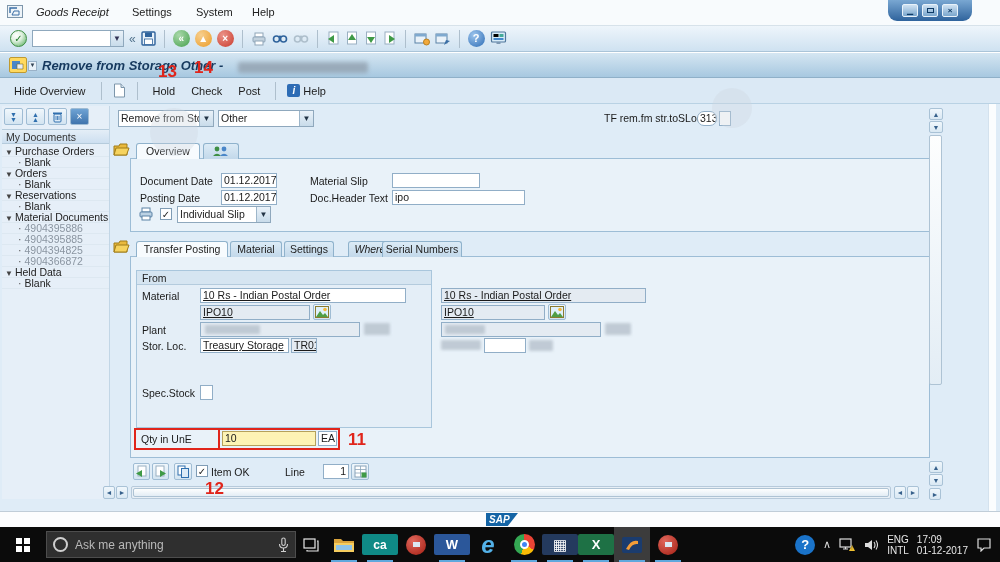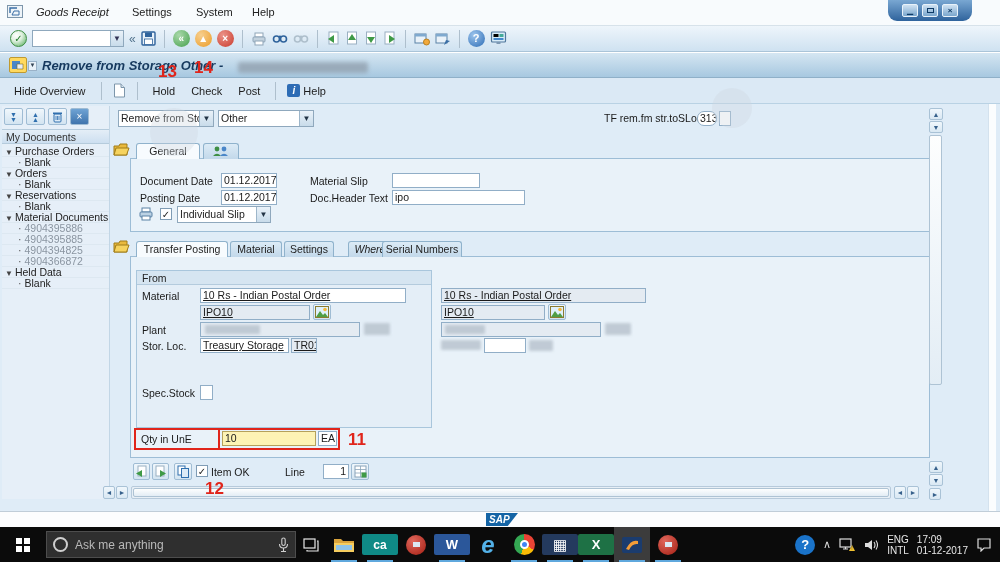--- a/index.html
+++ b/index.html
@@ -301,21 +301,21 @@
   <span class="lbl" style="left:604px;top:112px;">TF rem.fm str.toSLoc</span>
   <div class="fld" style="left:697px;top:111px;width:20px;text-align:center;border-radius:7px;">313</div>
   <div class="fld" style="left:719px;top:111px;width:12px;"></div>
 
   <div class="abs" style="left:113px;top:142px;width:17px;height:15px;">
     <svg width="17" height="15" viewBox="0 0 17 15">
         <path d="M1 4 L6 4 L7 2 L14 2 L14 13 L1 13 Z" fill="#e9b93d" stroke="#a07c18"></path>
         <path d="M3 6 L16 6 L13.5 13 L1 13 Z" fill="#f6d35e" stroke="#a07c18"></path>
       </svg>
   </div>
-  <div class="tab active" style="left:136px;top:143px;width:64px;">General</div>
+  <div class="tab active" style="left:136px;top:143px;width:64px;">Overview</div>
   <div class="tab inactive" style="left:203px;top:143px;width:36px;">
     <svg width="20" height="12" viewBox="0 0 20 12" style="margin:1px auto 0;">
         <circle cx="6" cy="4" r="2.4" fill="#3f8f45"></circle>
         <path d="M2 11 Q6 6.5 10 11 Z" fill="#3f8f45"></path>
         <circle cx="13" cy="4" r="2.4" fill="#4a86c8"></circle>
         <path d="M9 11 Q13 6.5 17 11 Z" fill="#4a86c8"></path>
       </svg>
   </div>
   <div class="secbox" style="left:130px;top:158px;width:800px;height:74px;"></div>
   <span class="lbl" style="left:140px;top:175px;">Document Date</span>

